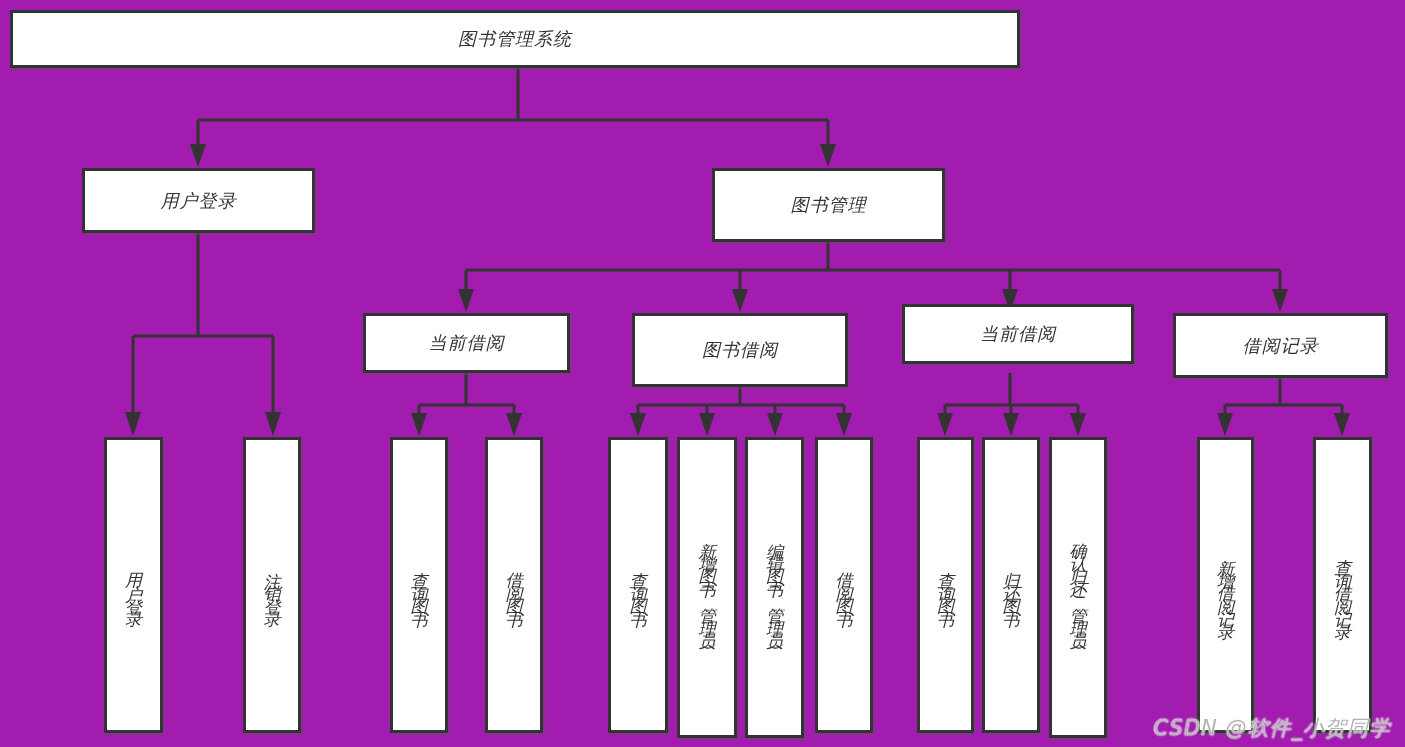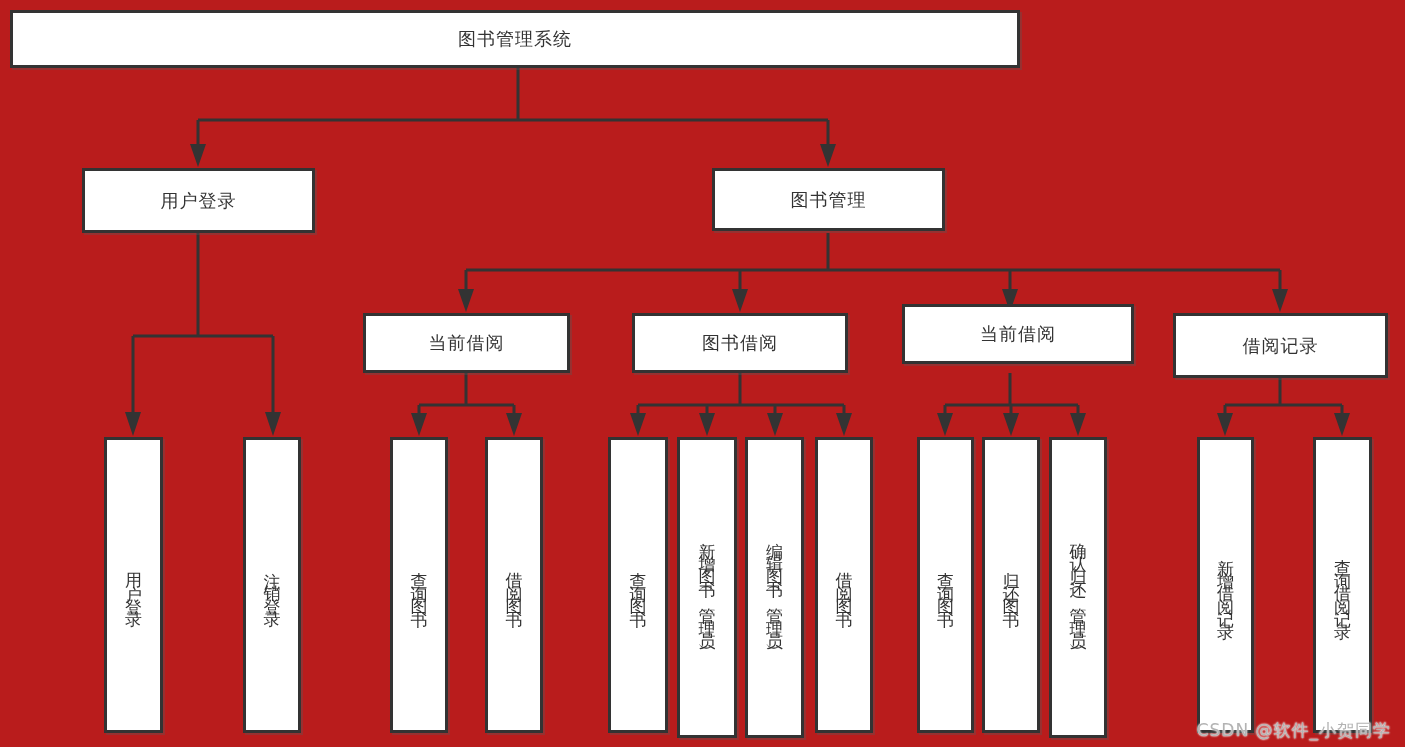--- a/index.html
+++ b/index.html
@@ -1,37 +1,38 @@
 <!DOCTYPE html>
 <html><head>
 <meta charset="utf-8">
 <style>
   html,body { margin:0; padding:0; background:#ffffff; }
   .stage {
-    position:relative; width:1405px; height:747px; background:#b91c1c;
+    position:relative; width:1405px; height:747px; background:#a21caf;
     font-family:"DejaVu Sans","Liberation Sans",sans-serif; color:#333333;
     overflow:hidden;
+    font-style:italic;
   }
   .connectors { position:absolute; left:0; top:0; width:1405px; height:747px; }
   .connectors path { stroke:#333333; stroke-width:3; fill:none; }
   .connectors polygon { fill:#333333; }
   .box {
     position:absolute; box-sizing:border-box;
     border:3px solid #333333; background:#ffffff;
     box-shadow:2px 2px 0 rgba(90,90,90,0.35);
     display:flex; align-items:center; justify-content:center;
   }
   .box.h .htext { font-size:18px; letter-spacing:1px; white-space:nowrap; }
   .box.v .vtext {
     writing-mode:vertical-rl; text-orientation:mixed;
     font-size:17px; letter-spacing:13px; line-height:1;
   }
   .watermark {
     position:absolute; right:14px; bottom:5px;
-    font-size:17px; color:#b3b3b3; letter-spacing:1px; white-space:nowrap;
+    font-size:21px; color:#b3b3b3; letter-spacing:1px; white-space:nowrap;
     text-shadow:0 0 2px #ffffff, 0 0 2px #ffffff;
   }
 </style>
 </head>
 <body>
 
 <div class="stage">
 
   <svg class="connectors" width="1405" height="747" xmlns="http://www.w3.org/2000/svg">
     <g>
@@ -76,28 +77,28 @@
     </g>
   </svg>
 
   <div class="box h" style="left:10px;top:10px;width:1010px;height:58px">
     <span class="htext">图书管理系统</span>
   </div>
 
   <div class="box h" style="left:82px;top:168px;width:233px;height:65px">
     <span class="htext">用户登录</span>
   </div>
-  <div class="box h" style="left:712px;top:168px;width:233px;height:63px">
+  <div class="box h" style="left:712px;top:168px;width:233px;height:74px">
     <span class="htext">图书管理</span>
   </div>
 
   <div class="box h" style="left:363px;top:313px;width:207px;height:60px">
     <span class="htext">当前借阅</span>
   </div>
-  <div class="box h" style="left:632px;top:313px;width:216px;height:60px">
+  <div class="box h" style="left:632px;top:313px;width:216px;height:74px">
     <span class="htext">图书借阅</span>
   </div>
   <div class="box h" style="left:902px;top:304px;width:232px;height:60px">
     <span class="htext">当前借阅</span>
   </div>
   <div class="box h" style="left:1173px;top:313px;width:215px;height:65px">
     <span class="htext">借阅记录</span>
   </div>
 
   <div class="box v" style="left:104px;top:437px;width:59px;height:296px">

